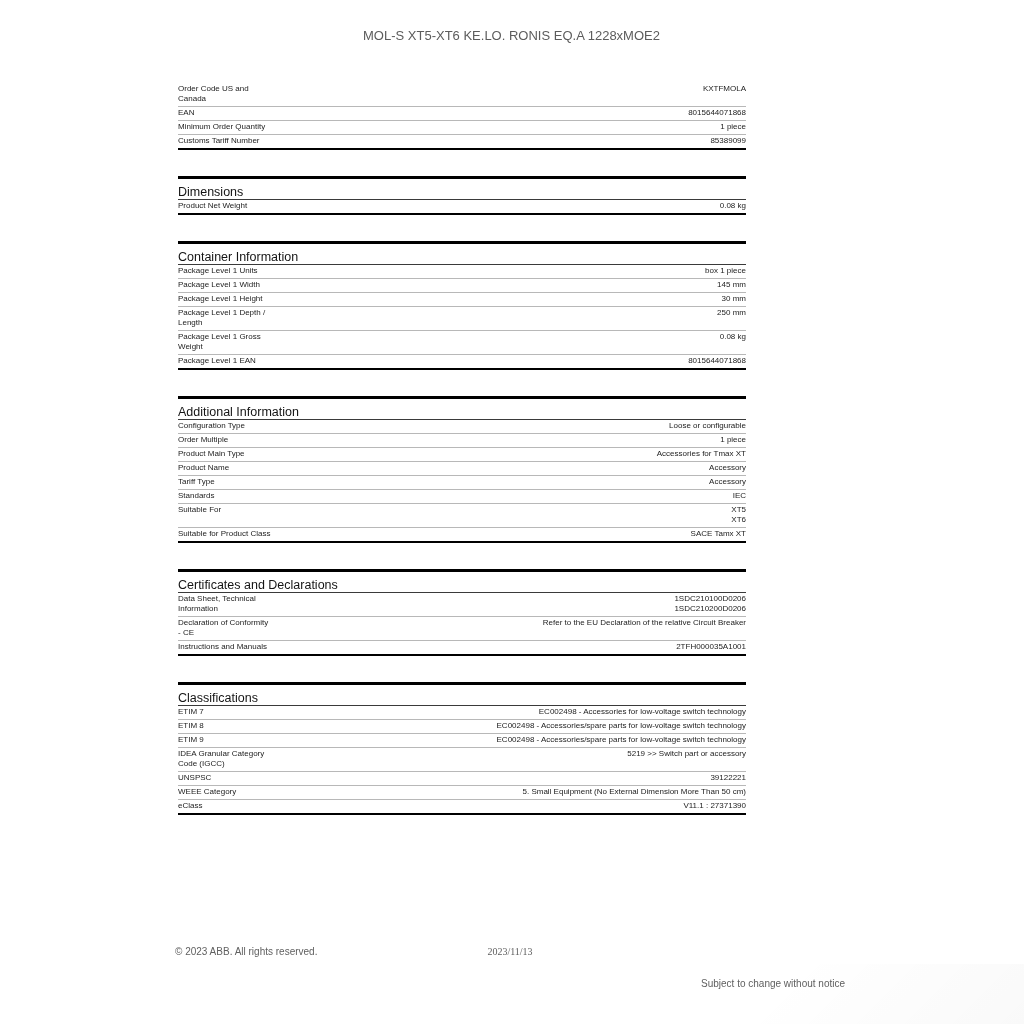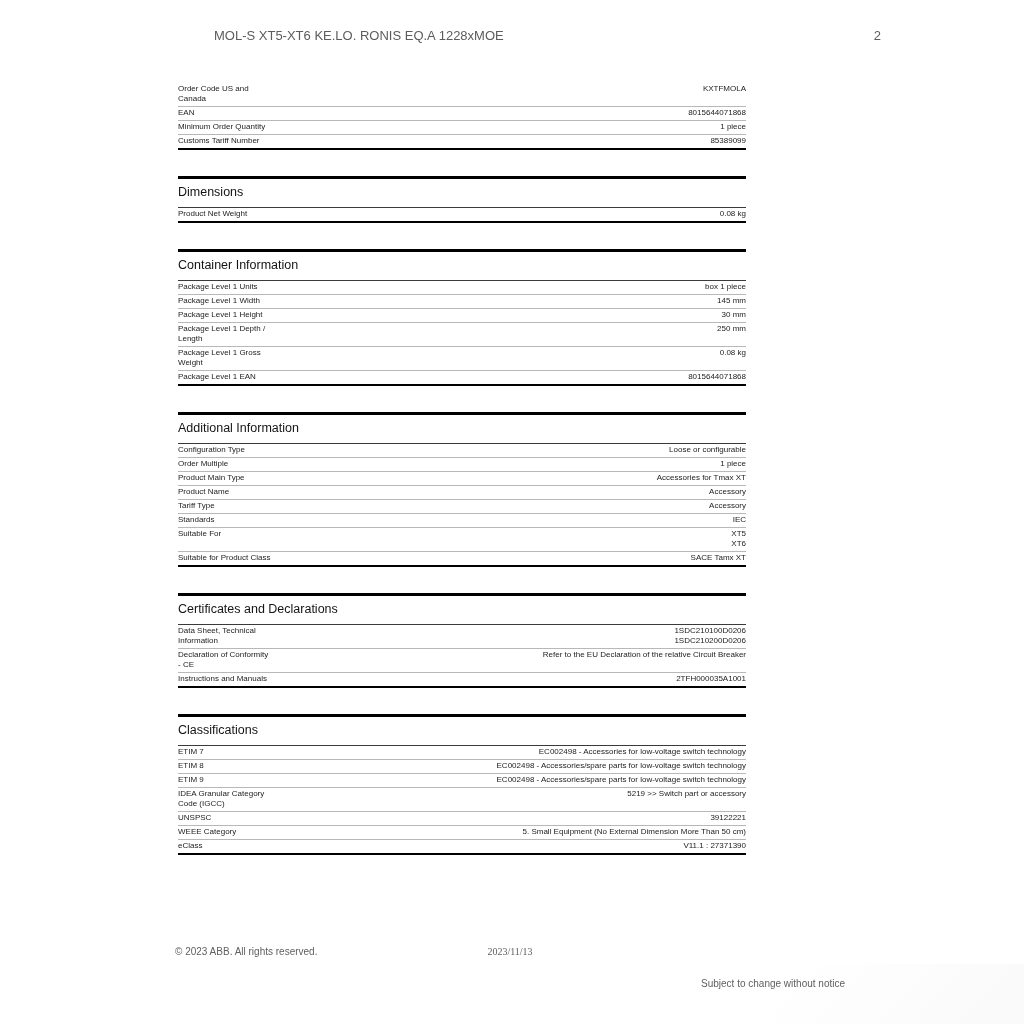--- a/index.html
+++ b/index.html
@@ -8,43 +8,42 @@
     background: #ffffff;
     font-family: "Liberation Sans", "DejaVu Sans", sans-serif;
     position: relative;
     overflow: hidden;
   }
   .page-header {
     position: absolute;
     left: 178px; top: 28px;
     width: 667px;
     display: flex;
-    justify-content: space-between;
+    justify-content: center;
     align-items: baseline;
     color: #5c5c5c;
     font-size: 13px;
     line-height: 16px;
-    margin-left: 36px;
   }
   .content {
     position: absolute;
     left: 178px; top: 83px;
     width: 568px;
   }
   .section { margin-top: 26px; }
   .section.no-heading { margin-top: 0; }
   .section.with-heading {
     border-top: 3px solid #000;
     padding-top: 6px;
   }
   .section-heading {
     font-size: 12.5px;
     line-height: 14px;
     color: #141414;
-    padding-bottom: 8px;
+    padding-bottom: 0;
     border-bottom: 1px solid #3a3a3a;
   }
   .row {
     display: flex;
     justify-content: space-between;
     align-items: flex-start;
     padding: 1px 0 2px 0;
     border-bottom: 1px solid #b8b8b8;
     font-size: 8px;
     line-height: 10px;

